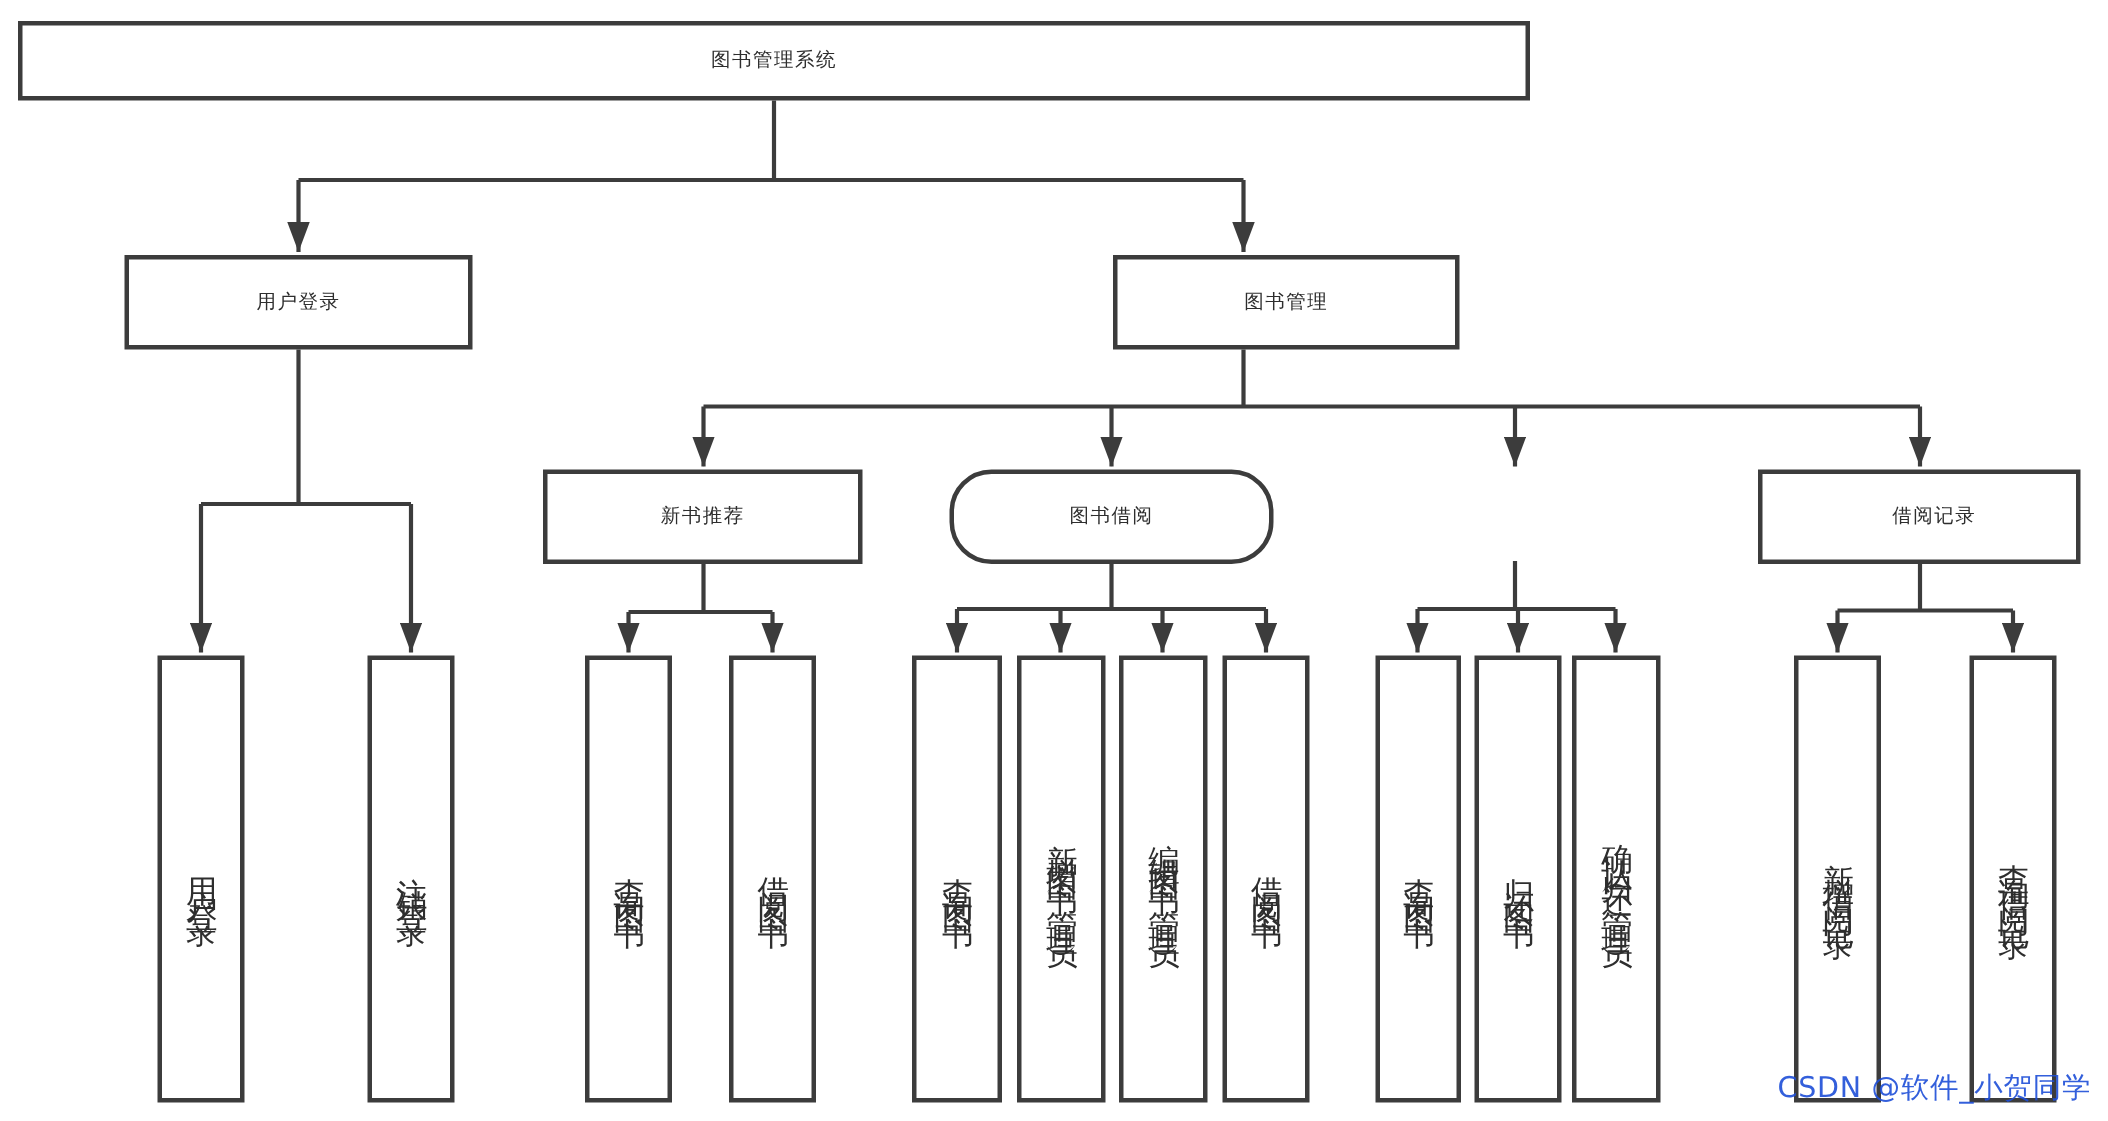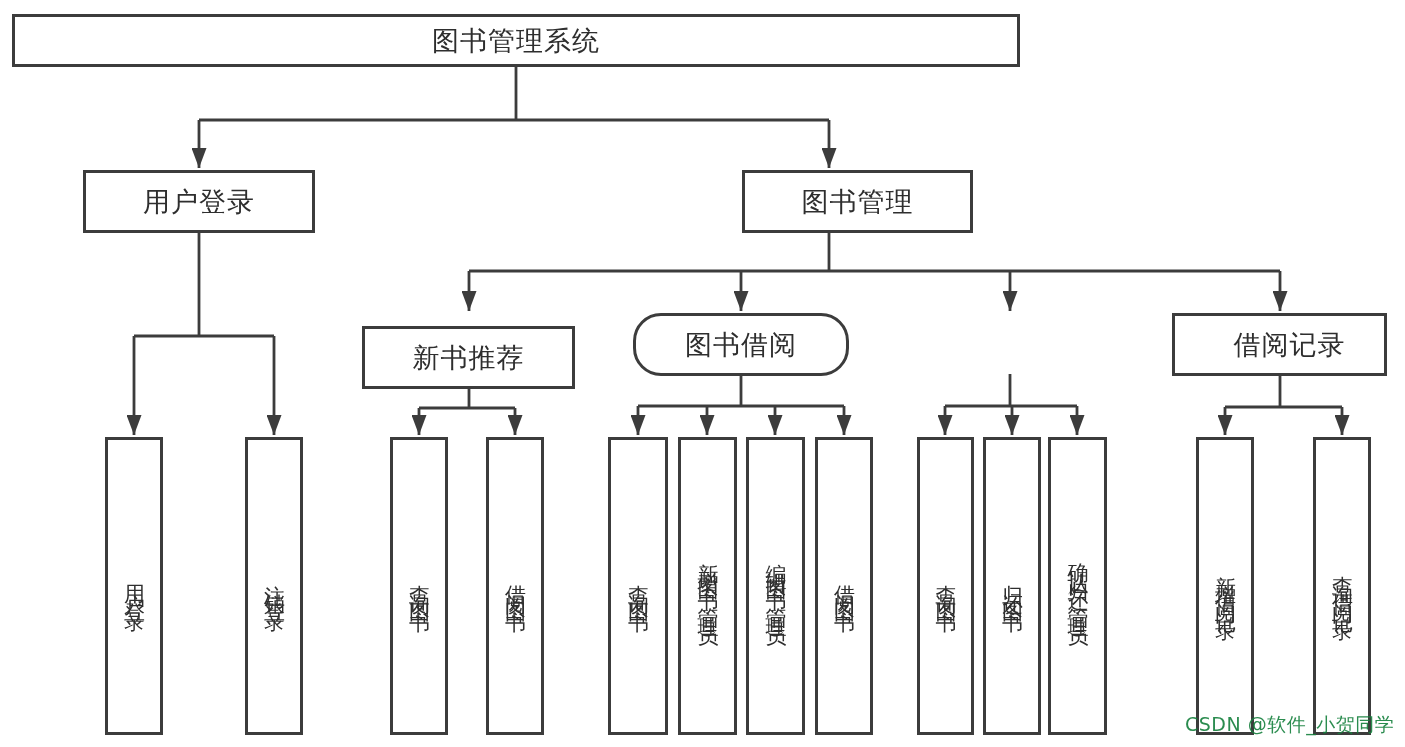--- a/index.html
+++ b/index.html
@@ -24,41 +24,41 @@
   .box {
     position: absolute;
     box-sizing: border-box;
     background: #ffffff;
     border: 3px solid #3c3c3c;
     color: #2e2e2e;
     display: flex;
     align-items: center;
     justify-content: center;
     z-index: 2;
-    font-size: 27px;
+    font-size: 13px;
     line-height: 1;
     white-space: nowrap;
   }
   .hbox {
     letter-spacing: 1px;
   }
   .leaf {
     writing-mode: vertical-rl;
     text-orientation: mixed;
     letter-spacing: 9px;
     font-size: 21px;
     white-space: normal;
   }
   .watermark {
     position: absolute;
     left: 1185px;
     top: 712px;
     z-index: 5;
     font-size: 19px;
-    color: #15803d;
+    color: #1d4ed8;
     opacity: 0.9;
     letter-spacing: 0.5px;
     white-space: nowrap;
   }
 </style>
 </head>
 <body>
 
 <div class="canvas">
 
@@ -110,21 +110,21 @@
       <path d="M1225 407 V435" marker-end="url(#arw)"></path>
       <path d="M1342 407 V435" marker-end="url(#arw)"></path>
     </g>
   </svg>
 
   <div class="box hbox" style="left:12px; top:14px; width:1008px; height:53px;">图书管理系统</div>
 
   <div class="box hbox" style="left:83px; top:170px; width:232px; height:63px;">用户登录</div>
   <div class="box hbox" style="left:742px; top:170px; width:231px; height:63px;">图书管理</div>
 
-  <div class="box hbox" style="left:362px; top:326px; width:213px; height:63px;">新书推荐</div>
+  <div class="box hbox" style="left:362px; top:313px; width:213px; height:63px;">新书推荐</div>
   <div class="box hbox" style="left:633px; top:313px; width:216px; height:63px;border-radius:28px;">图书借阅</div>
   <div class="box hbox" style="left:1172px; top:313px; width:215px; height:63px;padding-left:20px;">借阅记录</div>
 
   <div class="box leaf" style="left:105px; top:437px; width:58px; height:298px;">用户登录</div>
   <div class="box leaf" style="left:245px; top:437px; width:58px; height:298px;">注销登录</div>
 
   <div class="box leaf" style="left:390px; top:437px; width:58px; height:298px;">查询图书</div>
   <div class="box leaf" style="left:486px; top:437px; width:58px; height:298px;">借阅图书</div>
 
   <div class="box leaf" style="left:608px; top:437px; width:60px; height:298px;">查询图书</div>

